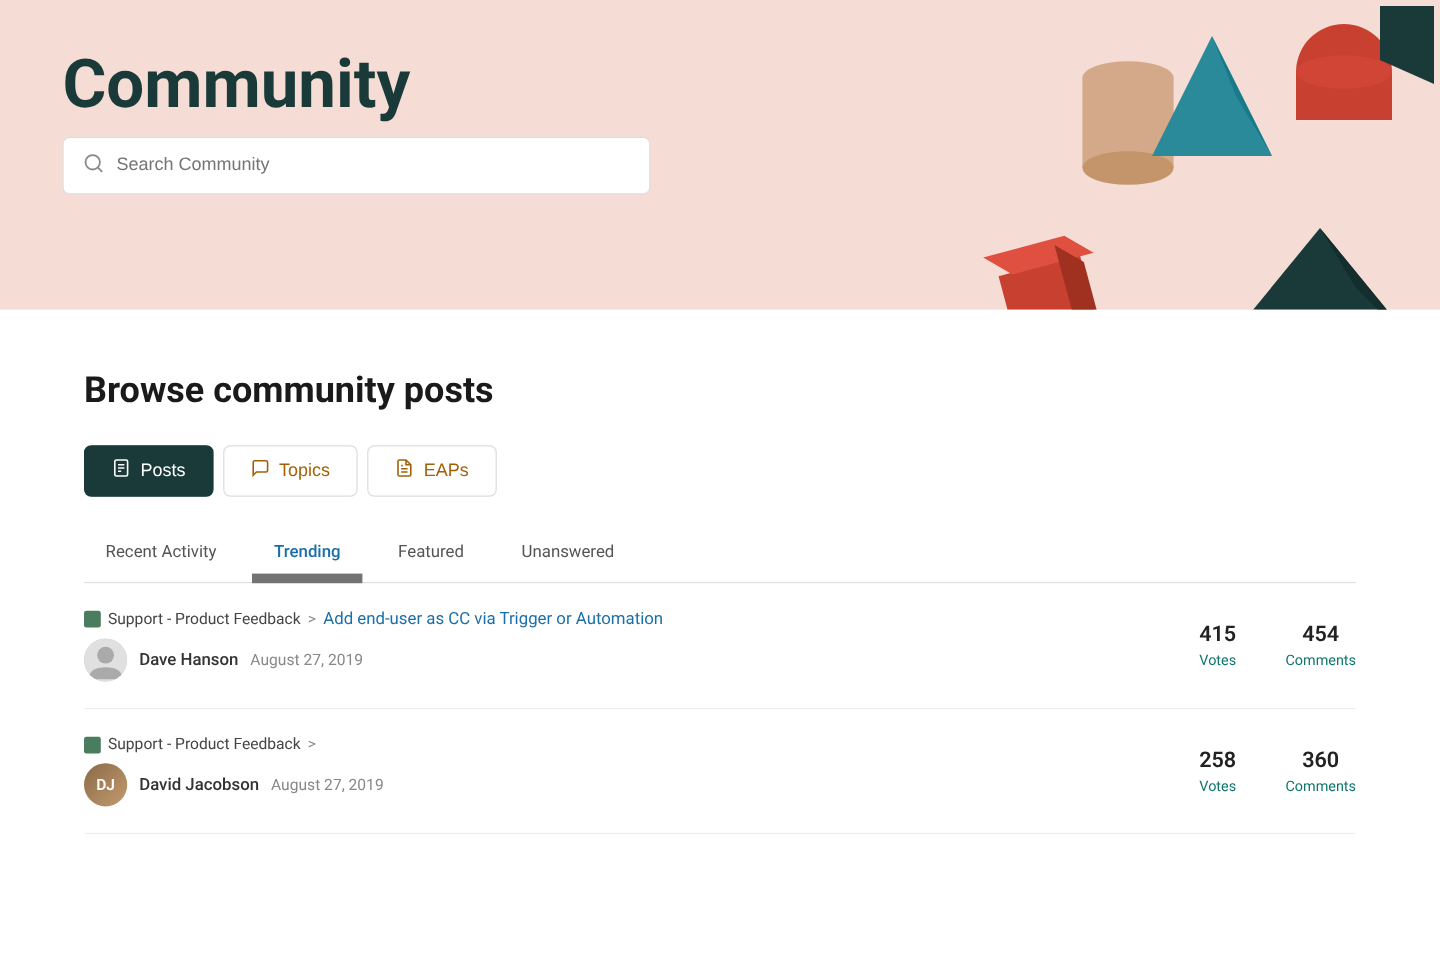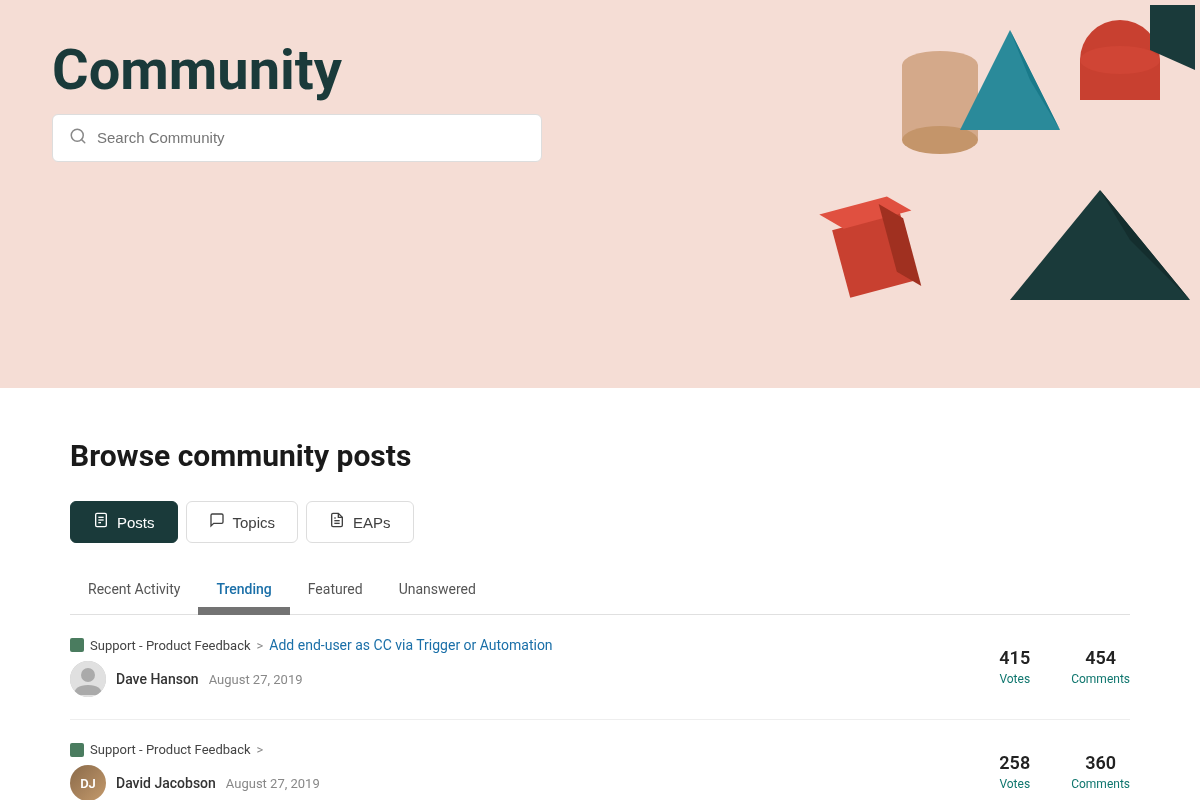--- a/index.html
+++ b/index.html
@@ -2,21 +2,21 @@
 <html><head>
   <meta charset="utf-8">
   <style>
     * { margin: 0; padding: 0; box-sizing: border-box; }
     body { font-family: -apple-system, BlinkMacSystemFont, 'Segoe UI', Roboto, sans-serif; background: #fff; width: 1200px; }
 
     
     .hero {
       background-color: #f5ddd5;
       position: relative;
-      height: 388px;
+      height: 258px;
       overflow: hidden;
       padding: 40px 0 0 52px;
     }
     .hero-title {
       font-size: 56px;
       font-weight: 700;
       color: #1a3a3a;
       line-height: 1.1;
       margin-bottom: 12px;
     }
@@ -80,36 +80,36 @@
     .tab-btn {
       display: flex;
       align-items: center;
       gap: 8px;
       padding: 10px 22px;
       border-radius: 6px;
       border: 1px solid #ddd;
       font-size: 15px;
       cursor: pointer;
       background: #fff;
-      color: #404040;
+      color: #a16207;
       font-weight: 500;
     }
     .tab-btn.active {
       background: #1a3a3a;
       color: #fff;
       border-color: #1a3a3a;
     }
     .tab-btn-icon {
       font-size: 16px;
     }
 
     
     .sub-tabs {
       display: flex;
-      gap: 0;
+      gap: 12px;
       border-bottom: 1px solid #e0e0e0;
       margin-bottom: 0;
     }
     .sub-tab {
       padding: 10px 18px;
       font-size: 14px;
       color: #555;
       cursor: pointer;
       border-bottom: 3px solid transparent;
       margin-bottom: -1px;

